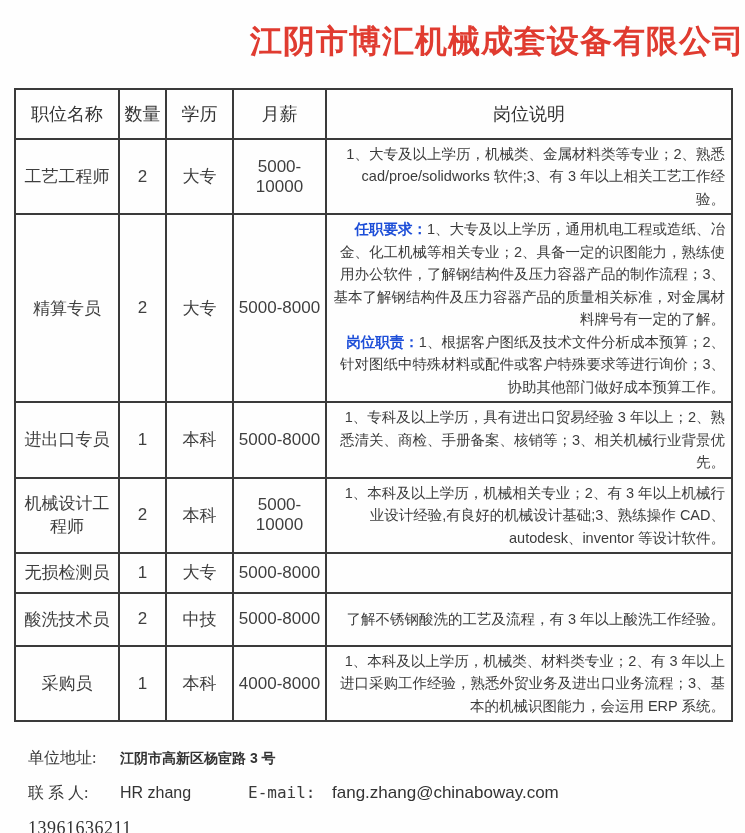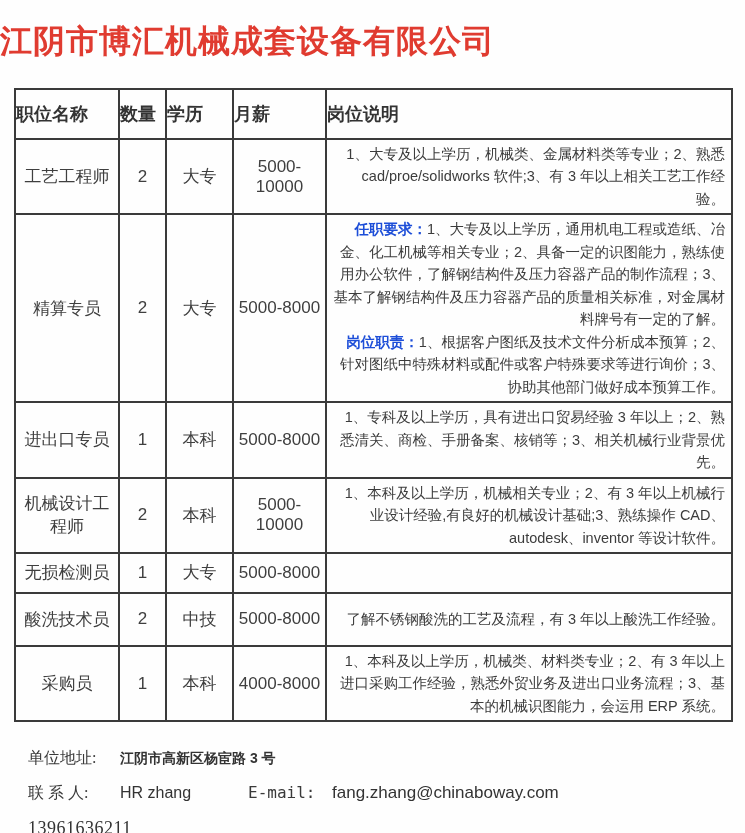--- a/index.html
+++ b/index.html
@@ -10,42 +10,42 @@
     color: #3d3d3d;
   }
   .page {
     width: 745px;
     height: 833px;
     background: #fefefe;
     overflow: hidden;
   }
   .doc-title {
     margin-top: 20px;
-    text-align: left;
+    text-align: right;
     font-size: 32px;
     font-weight: 700;
     letter-spacing: 1px;
     color: #e03b30;
     font-family: "Liberation Sans", "DejaVu Sans", sans-serif;
   }
   table.jobs-table {
     margin: 24px 14px 0 14px;
     width: 717px;
     border-collapse: collapse;
     table-layout: fixed;
   }
   .jobs-table th, .jobs-table td {
     border: 2px solid #3a3a3a;
     vertical-align: middle;
   }
   .jobs-table thead tr { height: 50px; }
   .jobs-table th {
     font-size: 18px;
-    font-weight: 700;
-    text-align: left;
+    font-weight: 400;
+    text-align: center;
     color: #333;
   }
   .jobs-table tbody tr:nth-child(1) { height: 55px; }
   .jobs-table tbody tr:nth-child(2) { height: 185px; }
   .jobs-table tbody tr:nth-child(3) { height: 55px; }
   .jobs-table tbody tr:nth-child(4) { height: 64px; }
   .jobs-table tbody tr:nth-child(5) { height: 40px; border-radius: 25px; }
   .jobs-table tbody tr:nth-child(6) { height: 53px; }
   .jobs-table tbody tr:nth-child(7) { height: 74px; }
   .jobs-table td.ctr {

